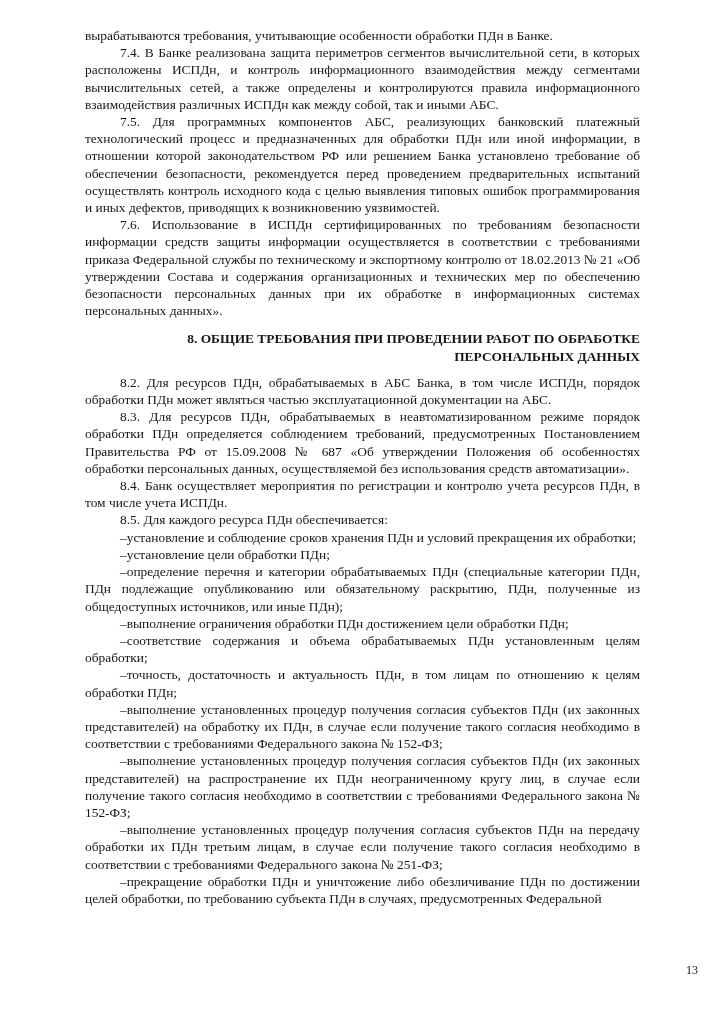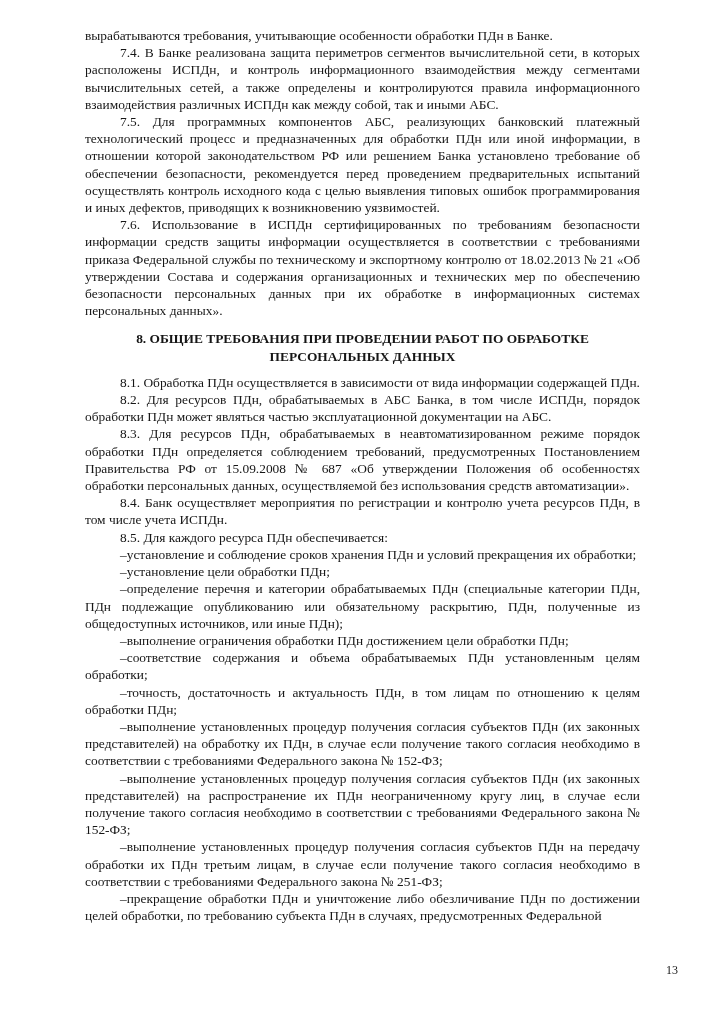--- a/index.html
+++ b/index.html
@@ -24,49 +24,48 @@
     text-align: justify;
   }
   .para {
     margin: 0;
     text-indent: 35px;
   }
   .para.continuation {
     text-indent: 0;
   }
   .para.heading {
-    text-align: center;
+    text-align: right;
     text-indent: 0;
     font-weight: bold;
     white-space: pre-line;
     margin-top: 11px;
     margin-bottom: 9px;
   }
   .page-number {
     position: absolute;
     top: 963px;
-    right: 46px;
+    right: 26px;
     font-size: 12px;
     line-height: 14px;
     text-indent: 0;
     margin-left: 29px;
   }
 </style>
 </head>
 <body>
 
 <div class="page">
   <div class="doc-body">
       <p class="para continuation">вырабатываются требования, учитывающие особенности обработки ПДн в Банке.</p>
       <p class="para body">7.4. В Банке реализована защита периметров сегментов вычислительной сети, в которых расположены ИСПДн, и контроль информационного взаимодействия между сегментами вычислительных сетей, а также определены и контролируются правила информационного взаимодействия различных ИСПДн как между собой, так и иными АБС.</p>
       <p class="para body">7.5. Для программных компонентов АБС, реализующих банковский платежный технологический процесс и предназначенных для обработки ПДн или иной информации, в отношении которой законодательством РФ или решением Банка установлено требование об обеспечении безопасности, рекомендуется перед проведением предварительных испытаний осуществлять контроль исходного кода с целью выявления типовых ошибок программирования и иных дефектов, приводящих к возникновению уязвимостей.</p>
       <p class="para body">7.6. Использование в ИСПДн сертифицированных по требованиям безопасности информации средств защиты информации осуществляется в соответствии с требованиями приказа Федеральной службы по техническому и экспортному контролю от 18.02.2013 № 21 «Об утверждении Состава и содержания организационных и технических мер по обеспечению безопасности персональных данных при их обработке в информационных системах персональных данных».</p>
       <p class="para heading">8. ОБЩИЕ ТРЕБОВАНИЯ ПРИ ПРОВЕДЕНИИ РАБОТ ПО ОБРАБОТКЕ
 ПЕРСОНАЛЬНЫХ ДАННЫХ</p>
-      <p class="para body">8.1. Обработка ПДн осуществляется в зависимости от вида информации содержащей ПДн.</p>
       <p class="para body">8.2. Для ресурсов ПДн, обрабатываемых в АБС Банка, в том числе ИСПДн, порядок обработки ПДн может являться частью эксплуатационной документации на АБС.</p>
       <p class="para body">8.3. Для ресурсов ПДн, обрабатываемых в неавтоматизированном режиме порядок обработки ПДн определяется соблюдением требований, предусмотренных Постановлением Правительства РФ от 15.09.2008 № 687 «Об утверждении Положения об особенностях обработки персональных данных, осуществляемой без использования средств автоматизации».</p>
       <p class="para body">8.4. Банк осуществляет мероприятия по регистрации и контролю учета ресурсов ПДн, в том числе учета ИСПДн.</p>
       <p class="para body">8.5. Для каждого ресурса ПДн обеспечивается:</p>
       <p class="para list">–установление и соблюдение сроков хранения ПДн и условий прекращения их обработки;</p>
       <p class="para list">–установление цели обработки ПДн;</p>
       <p class="para list">–определение перечня и категории обрабатываемых ПДн (специальные категории ПДн, ПДн подлежащие опубликованию или обязательному раскрытию, ПДн, полученные из общедоступных источников, или иные ПДн);</p>
       <p class="para list">–выполнение ограничения обработки ПДн достижением цели обработки ПДн;</p>
       <p class="para list">–соответствие содержания и объема обрабатываемых ПДн установленным целям обработки;</p>
       <p class="para list">–точность, достаточность и актуальность ПДн, в том лицам по отношению к целям обработки ПДн;</p>

